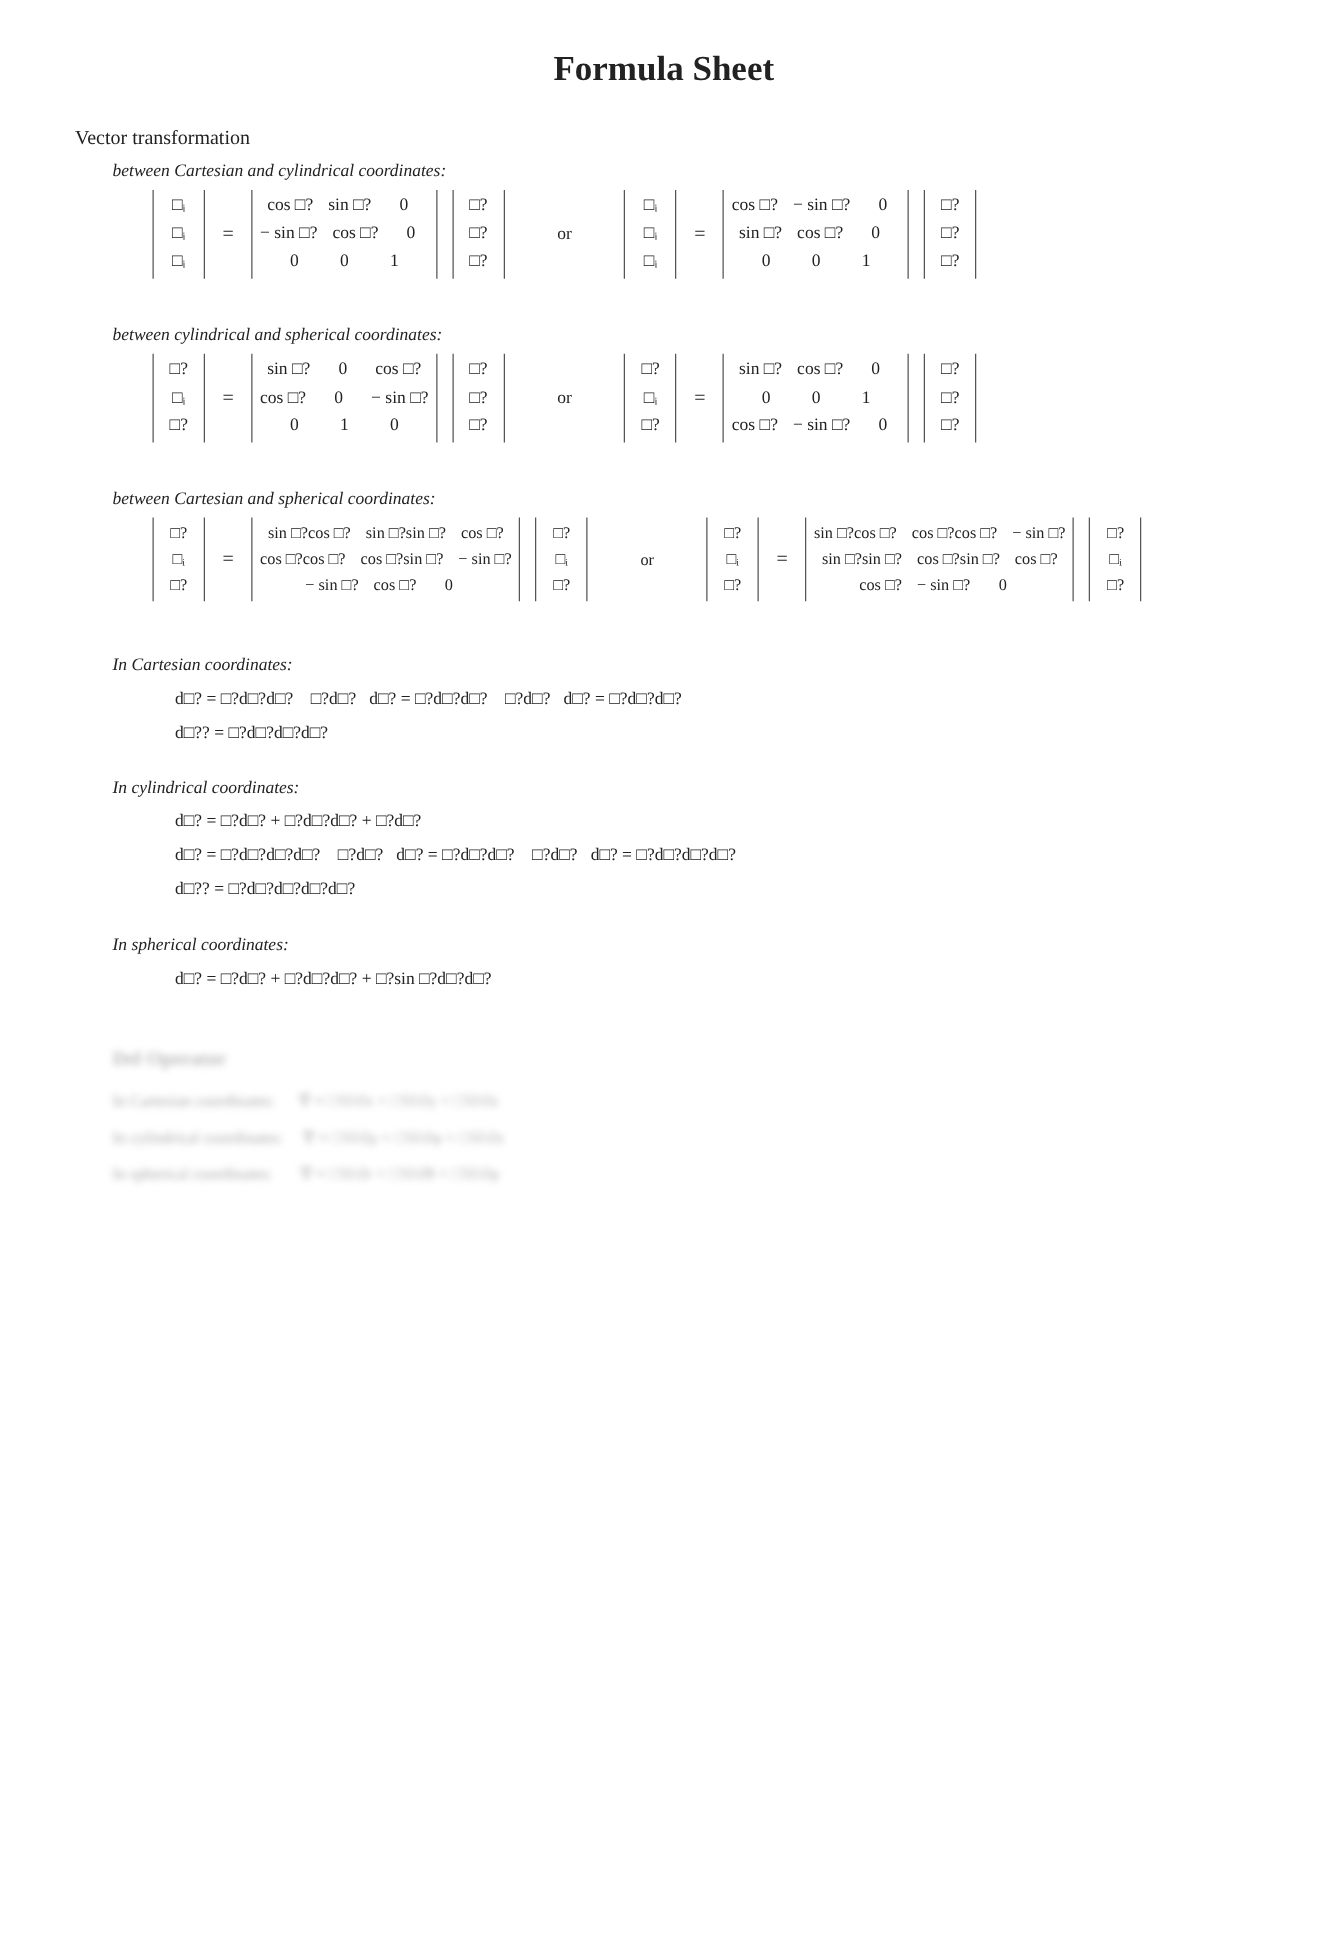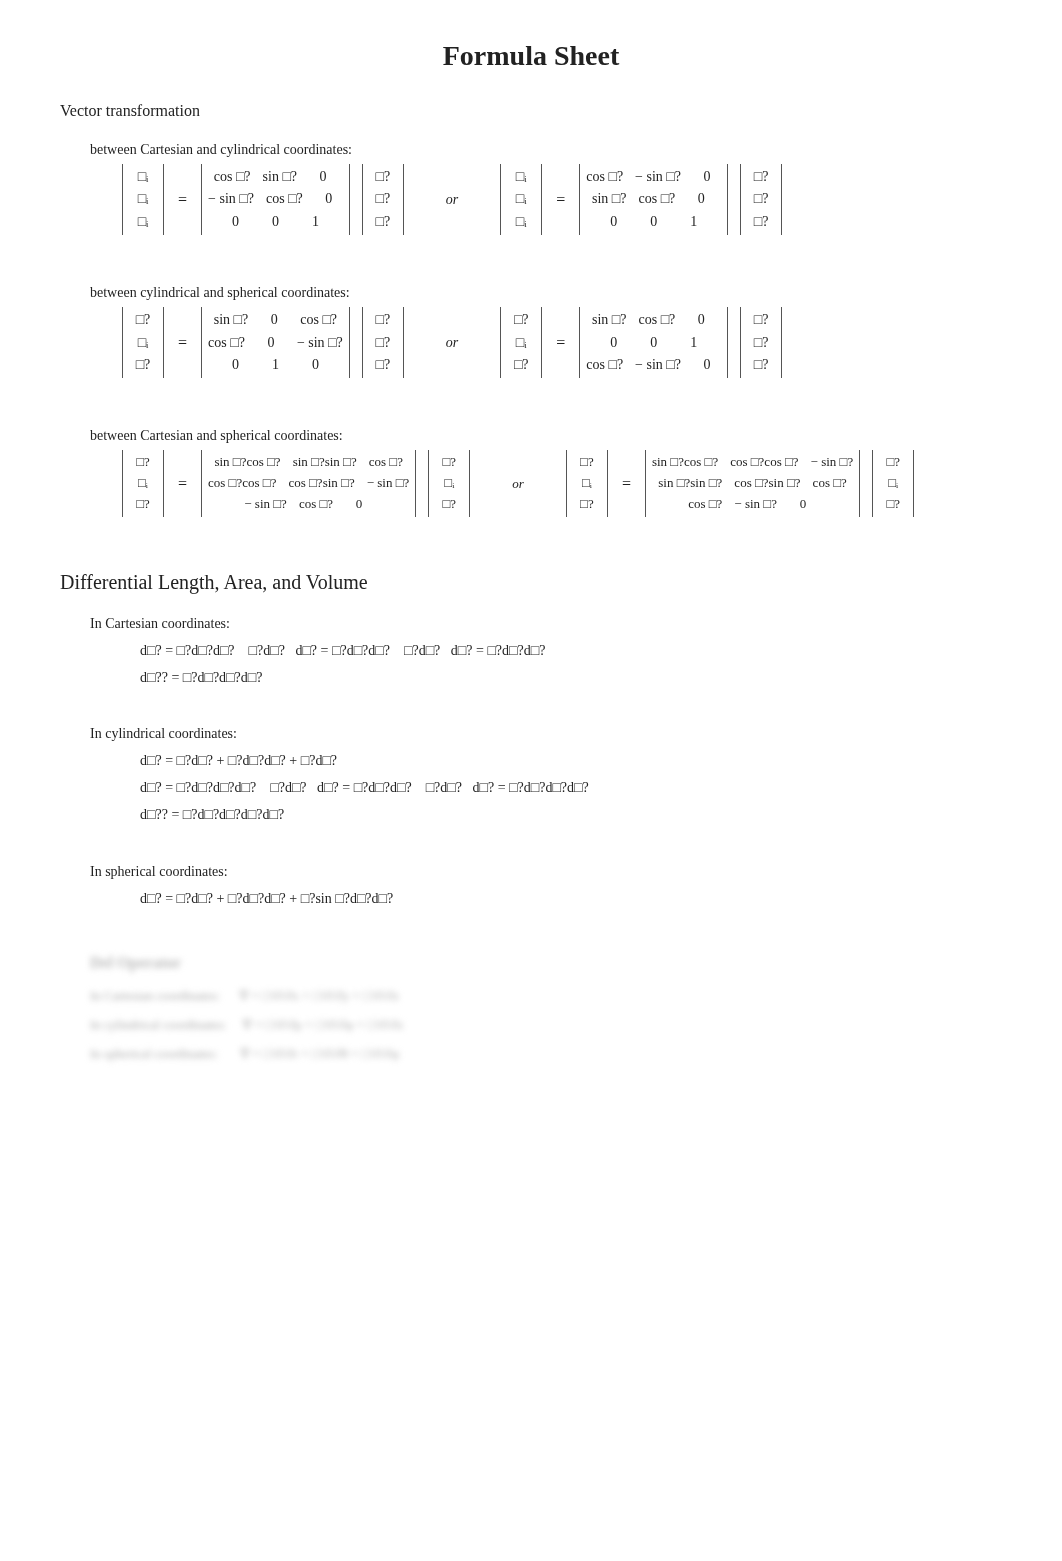--- a/index.html
+++ b/index.html
@@ -25,21 +25,22 @@
       font-size: 16px;
       font-weight: normal;
       margin-bottom: 10px;
       margin-top: 10px;
     }
 
     .subsection-title {
       font-size: 14px;
       margin-left: 30px;
       margin-bottom: 6px;
-      margin-top: 22px;
+      margin-top: 10px;
+      font-style: italic;
     }
 
     .big-section-title {
       font-size: 20px;
       font-weight: normal;
       margin-top: 20px;
       margin-bottom: 8px;
     }
 
     .matrix-row-group {
@@ -80,21 +81,20 @@
       min-width: 28px;
       text-align: center;
     }
 
     .eq-sign {
       font-size: 16px;
       margin: 0 4px;
     }
 
     .or-text {
-      font-style: italic;
       margin: 0 10px;
     }
 
     .formula-block {
       margin-left: 80px;
       margin-bottom: 4px;
       font-size: 14px;
       line-height: 1.8;
     }
 
@@ -394,21 +394,20 @@
         <div class="matrix-row">
             <div class="matrix-cell">□?</div>
           </div>
       </div>
     </div>
   </div>
 </div>
 
 <div class="separator" style="height:20px;"></div>
 <div>
-  <div class="big-section-title">Differential Length, Area, and Volume</div>
 
   <div class="subsection-title">In Cartesian coordinates:</div>
   <div class="formula-block">
     <div class="formula-line">d□? = □?d□?d□? &nbsp;&nbsp; □?d□? &nbsp; d□? = □?d□?d□? &nbsp;&nbsp; □?d□? &nbsp; d□? = □?d□?d□?</div>
     <div class="formula-line">d□?? = □?d□?d□?d□?</div>
   </div>
 
   <div class="separator" style="height:10px;"></div>
 
   <div class="subsection-title">In cylindrical coordinates:</div>

